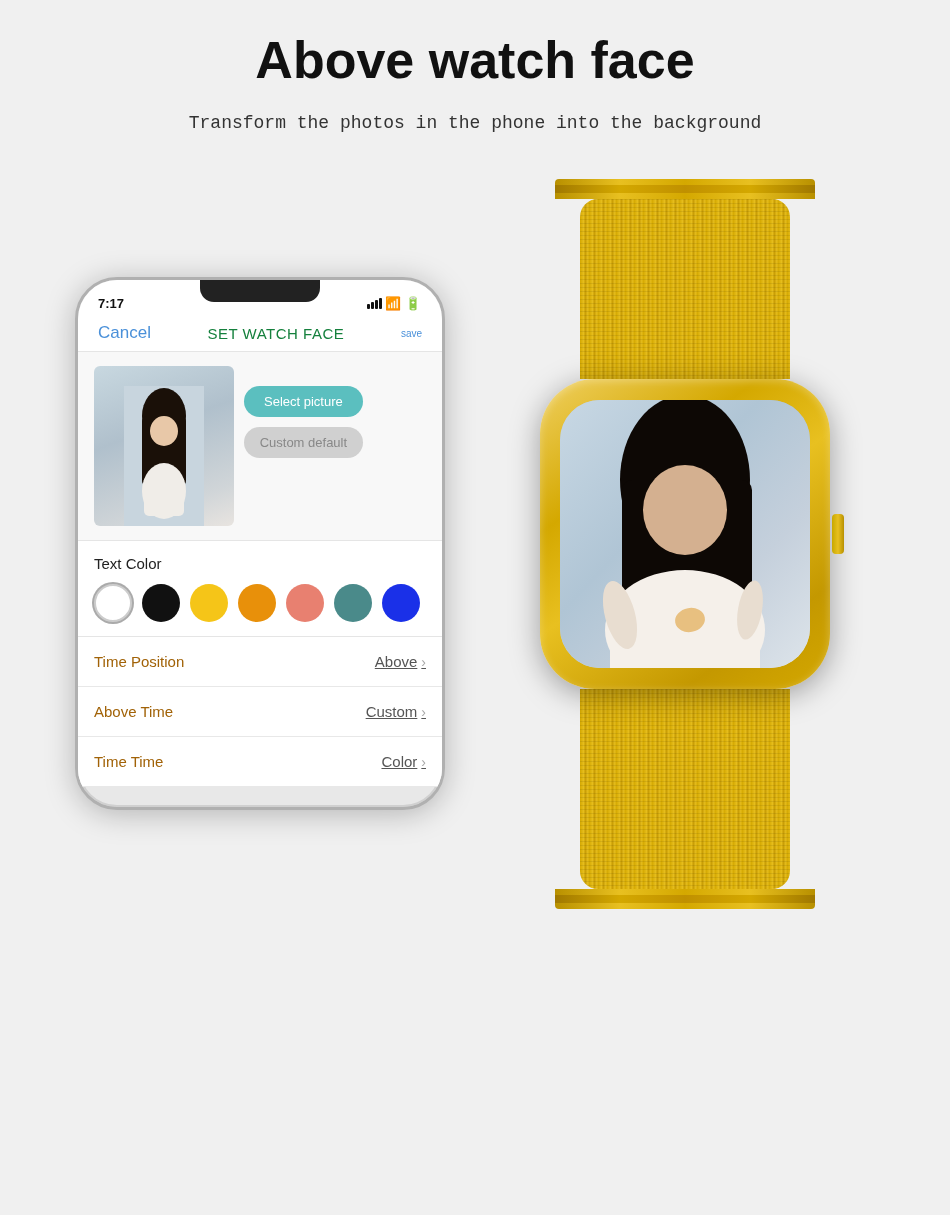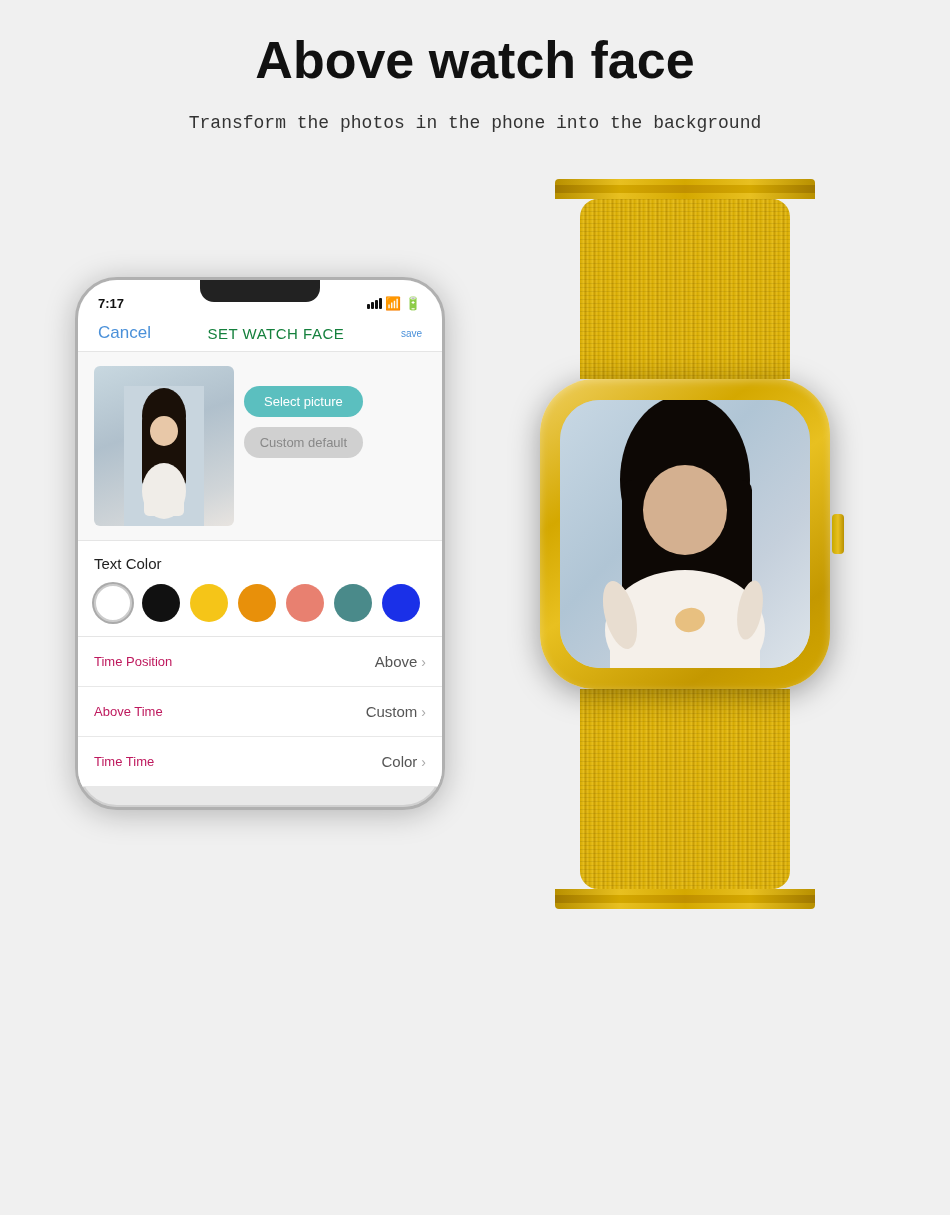--- a/index.html
+++ b/index.html
@@ -234,30 +234,31 @@
 
     .settings-row {
       display: flex;
       justify-content: space-between;
       align-items: center;
       padding: 16px 16px;
       border-bottom: 1px solid #e8e8e8;
     }
 
     .settings-row-label {
-      font-size: 13px;
-      color: #be185d;
+      font-size: 15px;
+      color: #a16207;
     }
 
     .settings-row-value {
       display: flex;
       align-items: center;
       gap: 4px;
       color: #555;
       font-size: 15px;
+      text-decoration: underline;
     }
 
     .chevron {
       color: #aaa;
       font-size: 14px;
     }
 
     
     .watch-container {
       width: 380px;

